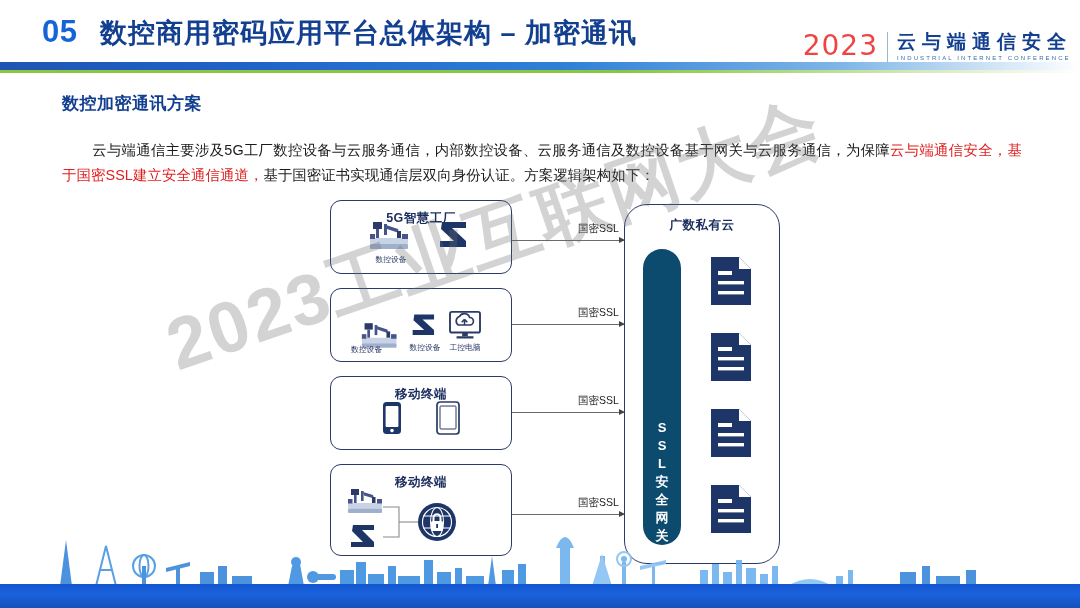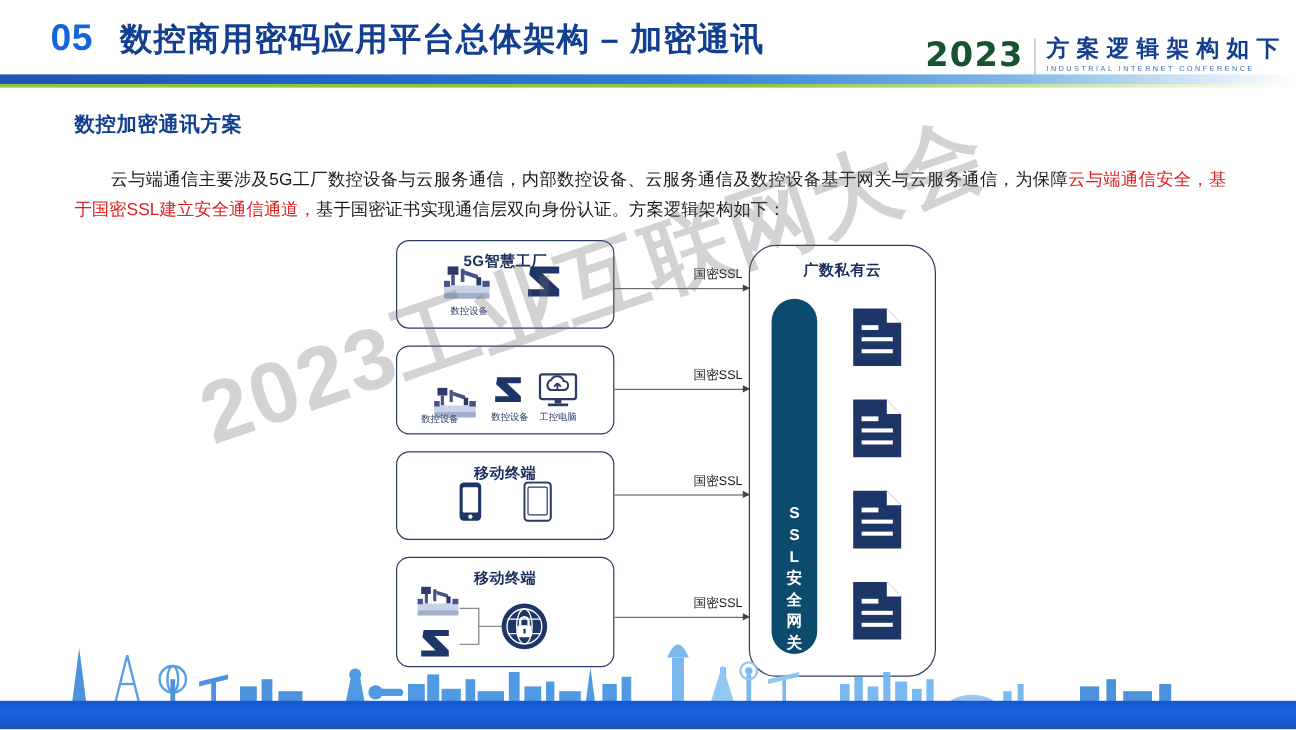--- a/index.html
+++ b/index.html
@@ -40,22 +40,22 @@
   .logo-block {
     position: absolute; right: 8px; top: 32px;
     display: flex; align-items: flex-start;
     height: 44px;
   }
   .logo-2023 {
     display: flex; flex-direction: column; align-items: center;
     padding-right: 9px;
   }
   .logo-2023-main {
-    font-size: 28px; font-weight: bold;
-    color: #14532d;
+    font-size: 28px; font-weight: normal;
+    color: #ef4444;
     line-height: 1;
     letter-spacing: 1px;
     font-family: "DejaVu Sans", sans-serif;
   }
   .logo-2023-sub {
     font-size: 5.2px; color: #7aa23c;
     margin-top: 5px; letter-spacing: 0.3px;
     white-space: nowrap;
   }
   .logo-sep {
@@ -213,21 +213,21 @@
     <div class="hdr-number">05</div>
     <div class="hdr-title">数控商用密码应用平台总体架构 – 加密通讯</div>
 
     <div class="logo-block">
       <div class="logo-2023">
         <div class="logo-2023-main">2023</div>
         <div class="logo-2023-sub">中国·苏州  8月14日-18日</div>
       </div>
       <div class="logo-sep"></div>
       <div class="logo-cn">
-        <div class="logo-cn-main">方案逻辑架构如下</div>
+        <div class="logo-cn-main">云与端通信安全</div>
         <div class="logo-cn-en">INDUSTRIAL INTERNET CONFERENCE</div>
         <div class="logo-cn-tag">数实融合  数智赋能——高质量推进新型工业化</div>
       </div>
     </div>
   </div>
 
   <div class="bar-blue"></div>
   <div class="bar-green"></div>
 
   <div class="section-title">数控加密通讯方案</div>

